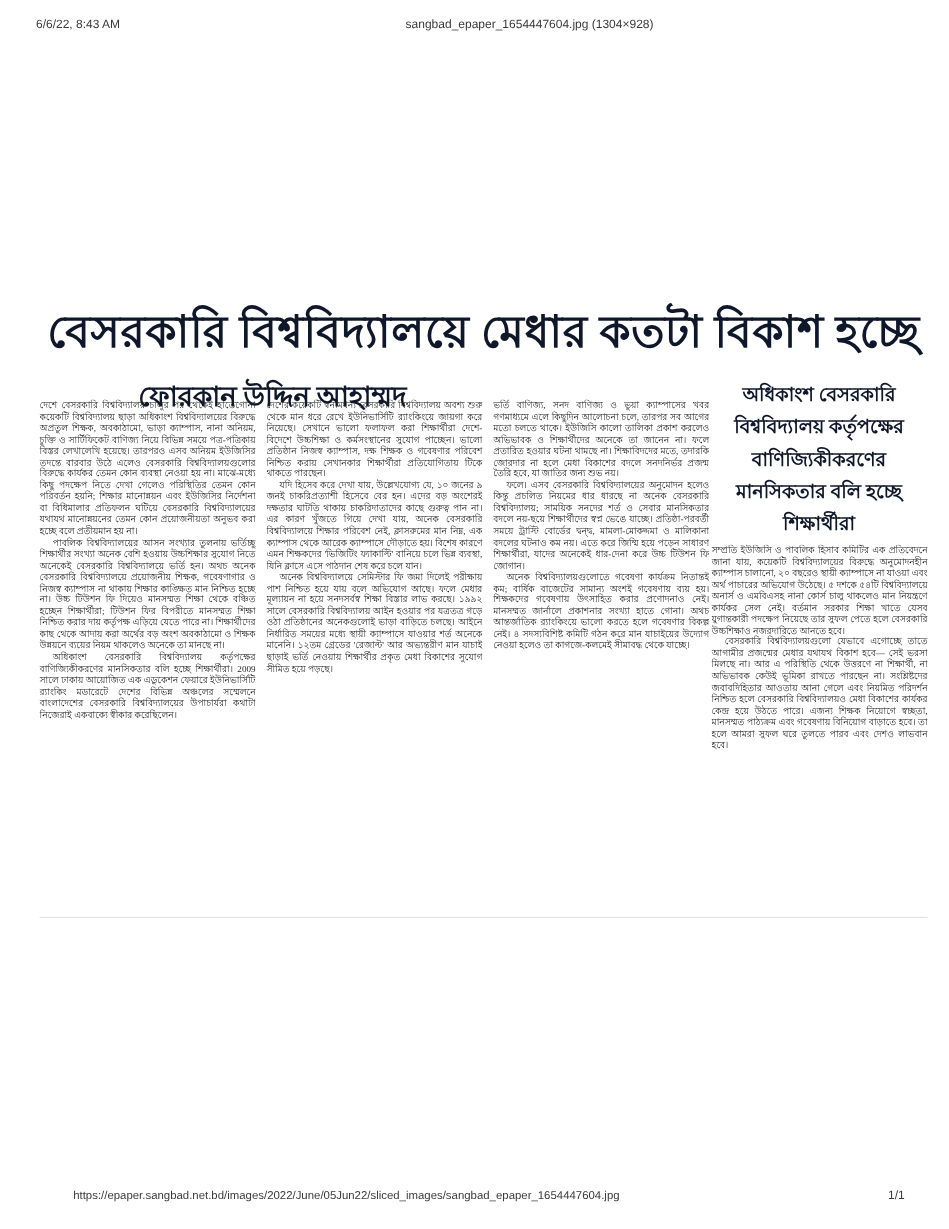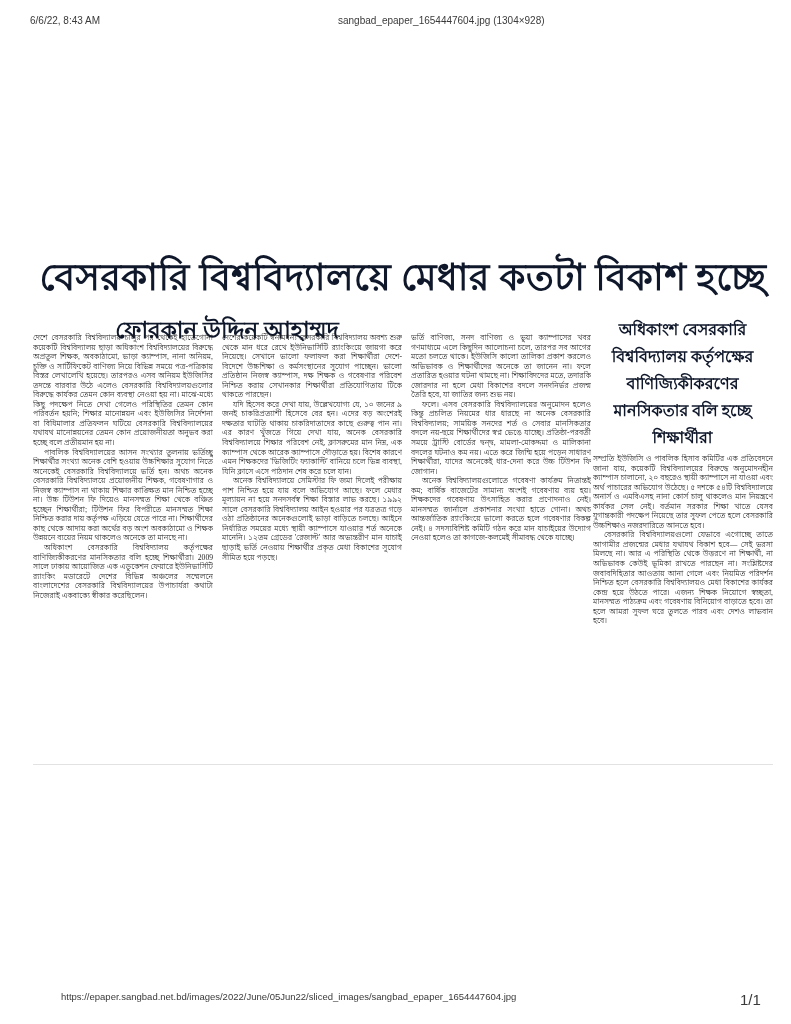--- a/index.html
+++ b/index.html
@@ -15,21 +15,21 @@
   .print-meta {
     position:absolute;
     font-size:10px;
     color:#3a3a3a;
     white-space:nowrap;
     font-family:"Liberation Sans", sans-serif;
   }
   #hdr-date  { left:30px;  top:15px; }
   #hdr-title { left:338px; top:15px; }
   #ftr-url   { left:30px;  top:991px; font-size:9.5px;margin-left:31px; }
-  #ftr-page  { left:740px; top:991px; font-size:15px; }
+  #ftr-page  { left:740px; top:991px; font-size:10px; }
 
   
   .clip-text { font-family:"Liberation Serif", serif; color:#0f172a; }
 
   #headline {
     position:absolute;
     left:33px; top:252px; width:740px;
     text-align:center;
     font-size:37px;
     font-weight:700;

